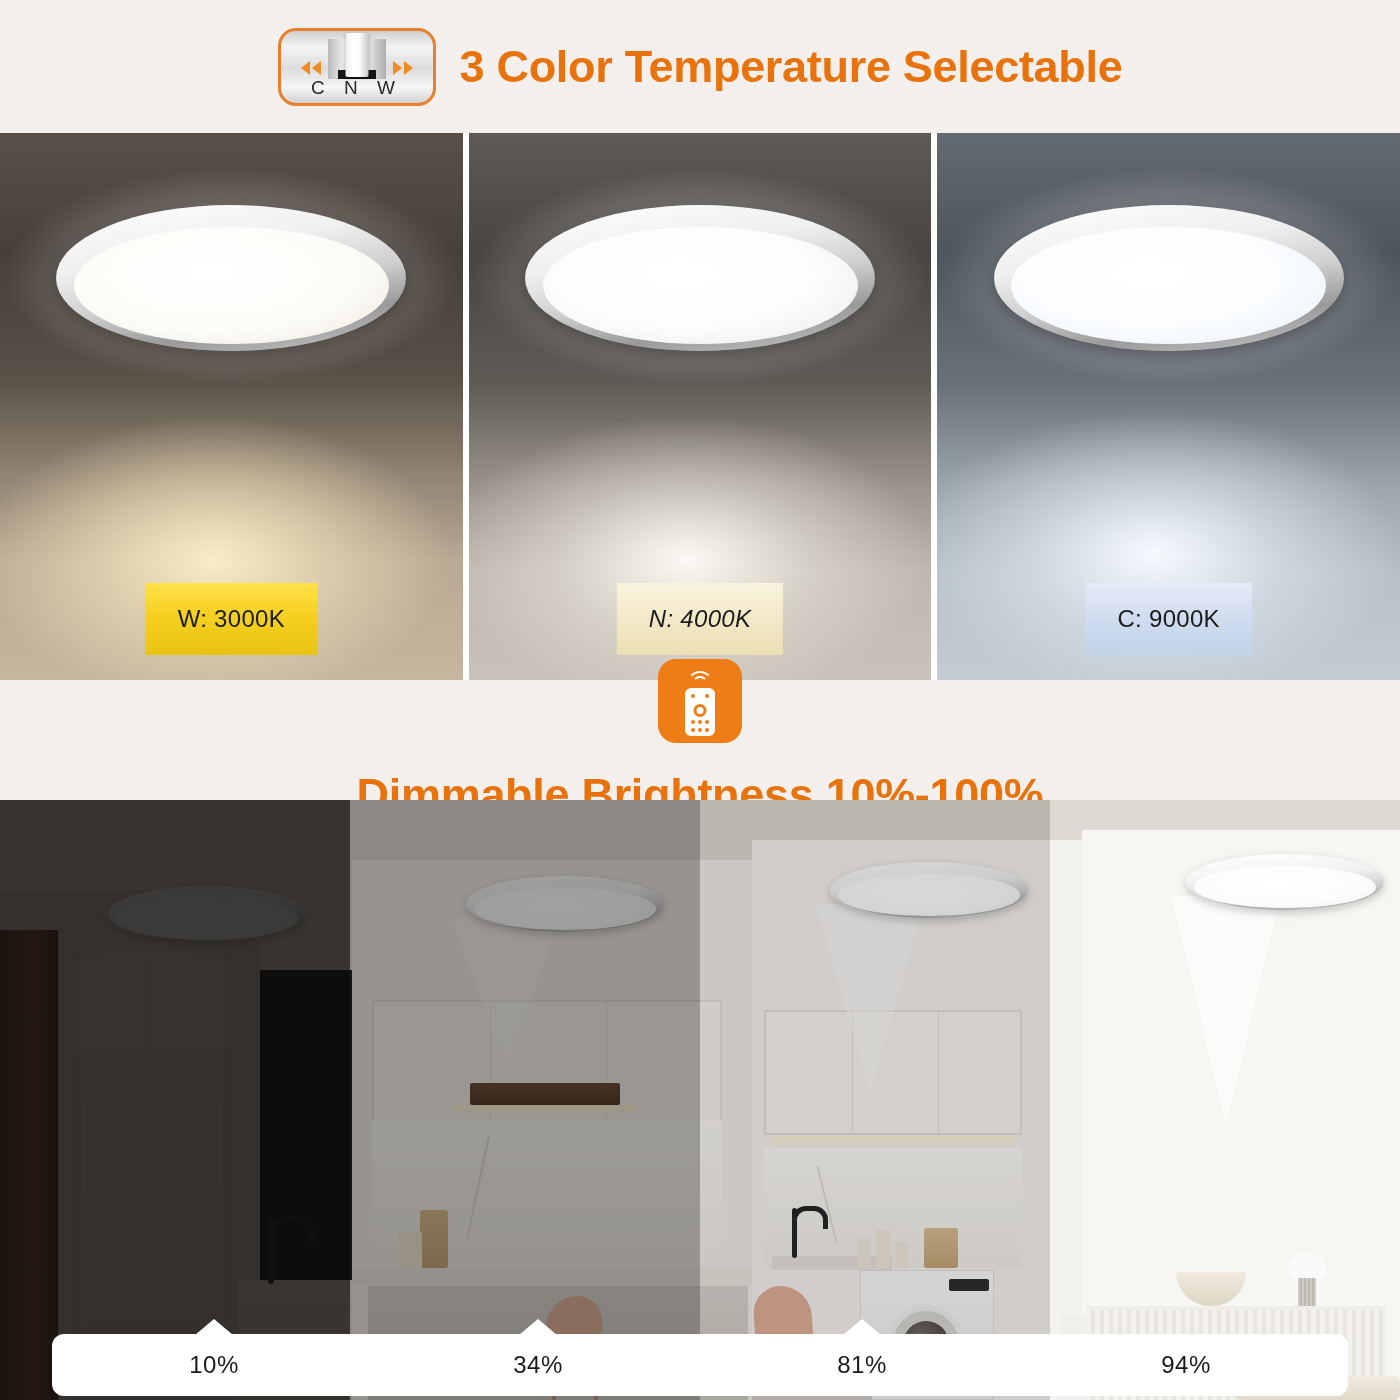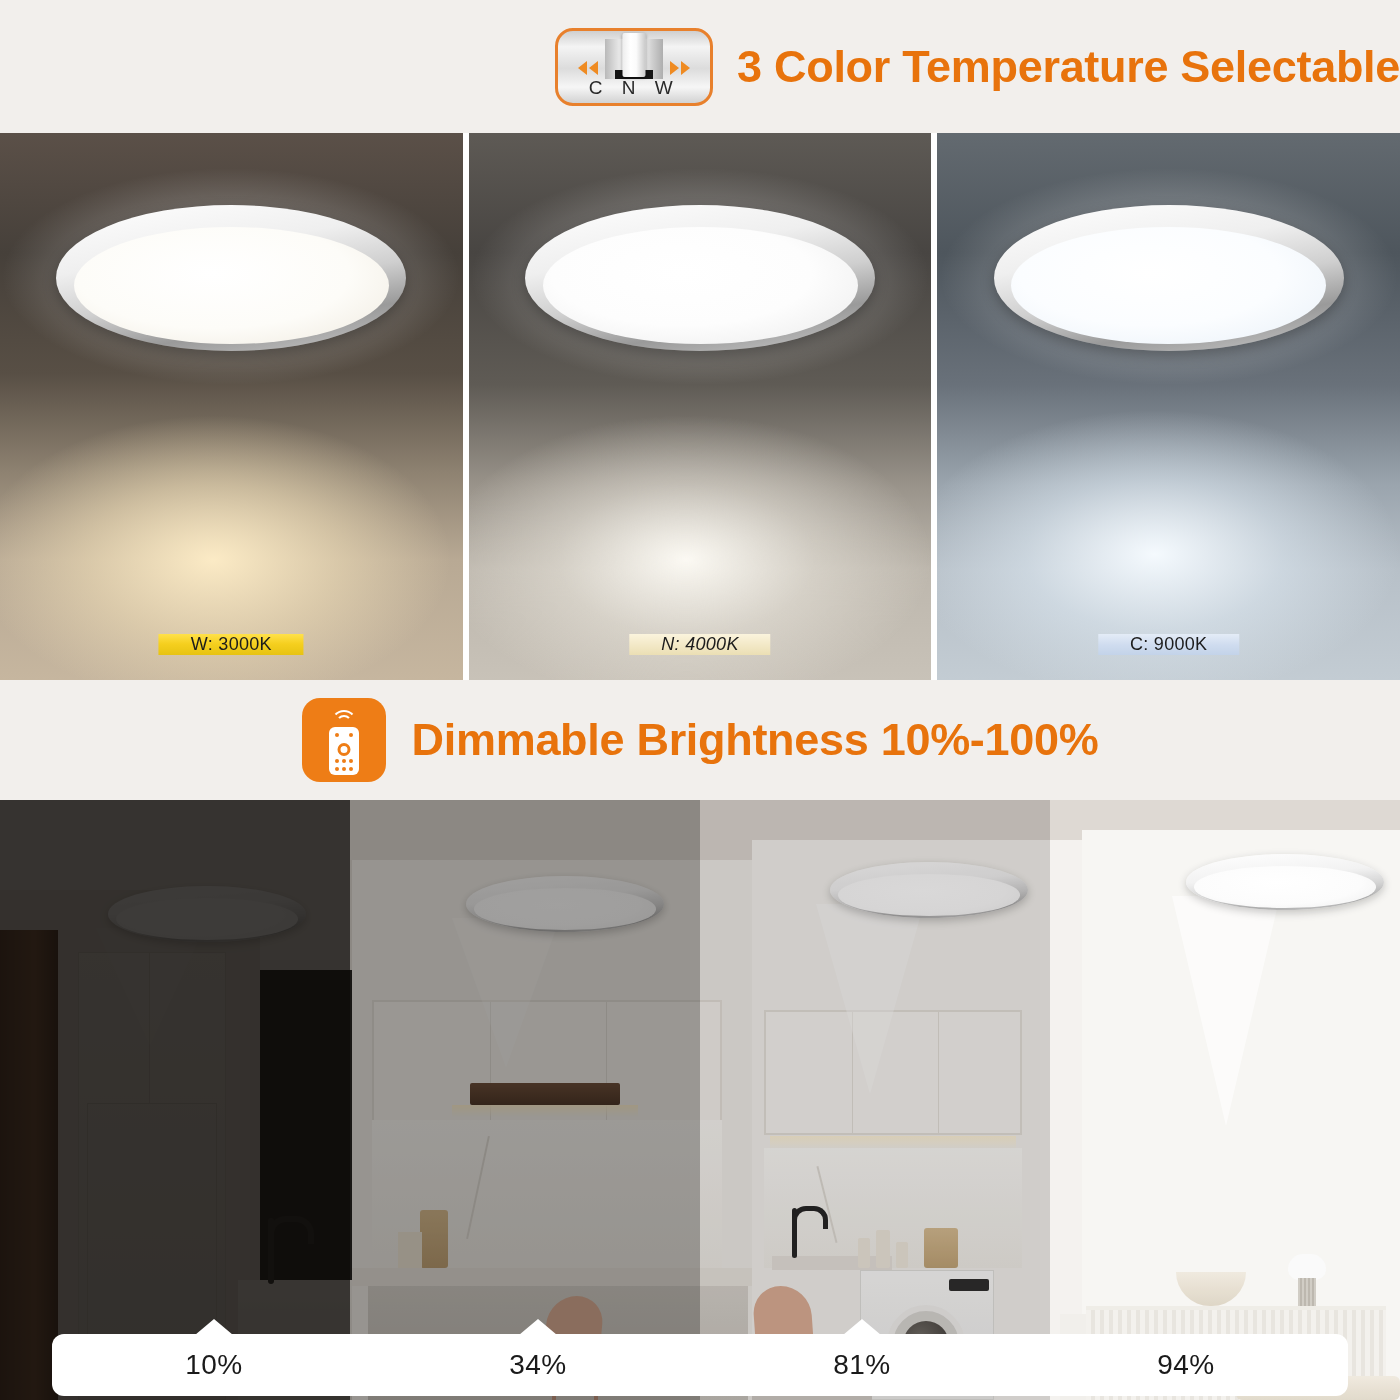--- a/index.html
+++ b/index.html
@@ -7,21 +7,21 @@
     width:1400px; height:1400px;
     font-family:"Liberation Sans", sans-serif;
     background:#f2efec; overflow:hidden; position:relative;
   }
   .page { width:1400px; height:1400px; position:relative; }
 
   
   .header-band {
     position:absolute; left:0; top:0; width:1400px; height:133px;
     background:#f2efec; display:flex; align-items:center;
-    justify-content:flex-end; gap:24px;
+    justify-content:center; gap:24px;
   }
   .cnw-badge {
     width:158px; height:78px; border:3px solid #e8802c; border-radius:18px;
     background:linear-gradient(180deg,#cfcfcf 0%,#f4f4f4 22%,#dcdcdc 52%,#f6f6f6 78%,#d2d2d2 100%);
     position:relative; flex-shrink:0;
   }
   .cnw-switch {
     position:absolute; left:50%; top:8px; transform:translateX(-50%);
     width:58px; height:40px;
     background:linear-gradient(90deg,#b9b9b9 0%,#d8d8d8 16%,#ffffff 38%,#fdfdfd 62%,#d2d2d2 80%,#aeaeae 100%);
@@ -97,32 +97,32 @@
     position:absolute; left:-16%; top:-26%; width:132%; height:150%;
     border-radius:50%; pointer-events:none;
     background:radial-gradient(ellipse at 50% 50%, rgba(255,255,255,.55) 0%, rgba(255,255,255,.20) 44%, rgba(255,255,255,0) 70%);
   }
   .warm .lamp .diff { background:radial-gradient(ellipse at 44% 40%, #ffffff 0%, #fdfcf8 55%, #f3efe6 85%, #e8e2d6 100%); }
   .cool .lamp .diff { background:radial-gradient(ellipse at 44% 40%, #ffffff 0%, #fbfdff 52%, #eef4fa 84%, #e2eaf2 100%); }
 
   
   .cct-badge {
     position:absolute; left:50%; transform:translateX(-50%); bottom:25px;
-    padding:0 32px; font-size:18px; color:#1c1c1c; white-space:nowrap;
+    padding:22px 32px; font-size:24px; color:#1c1c1c; white-space:nowrap;
     letter-spacing:0.3px;
   }
   .cct-badge.b-warm { background:linear-gradient(180deg,#ffe14a 0%,#f5cf1e 48%,#e7c312 100%); }
   .cct-badge.b-neutral { background:linear-gradient(180deg,#fbf4dd 0%,#f3e9c8 50%,#ebdfb4 100%); }
   .cct-badge.b-cool { background:linear-gradient(180deg,#e4ecf7 0%,#cfdcef 52%,#c3d3e9 100%); }
 
   
   .header-band2 {
     position:absolute; left:0; top:680px; width:1400px; height:120px;
     background:#f2efec; display:flex; align-items:center;
-    justify-content:center; gap:26px;
+    justify-content:center; gap:26px;flex-direction:column;
   }
   .remote-badge {
     width:84px; height:84px; border-radius:18px; background:#ee7d16;
     position:relative; flex-shrink:0;
   }
   .rb-body {
     position:absolute; left:50%; transform:translateX(-50%); top:29px;
     width:30px; height:48px; border-radius:6px; background:#fff;
   }
   .rb-dots { position:absolute; inset:0; }
@@ -287,21 +287,21 @@
   .dim-cell:nth-child(3) .veil { background:rgba(28,26,22,.17); }
   .dim-cell:nth-child(4) .veil { background:rgba(255,255,255,.06); }
 
   
   .pct-banner {
     position:absolute; left:52px; top:1334px; width:1296px; height:62px;
     background:#fff; border-radius:12px; display:flex; z-index:6;
   }
   .pct-cell {
     flex:1; display:flex; align-items:center; justify-content:center;
-    font-size:28px; color:#1a1a1a; position:relative; letter-spacing:.5px;
+    font-size:24px; color:#1a1a1a; position:relative; letter-spacing:.5px;
   }
   .notch {
     position:absolute; top:-15px; left:50%; transform:translateX(-50%);
     width:0; height:0; border-left:19px solid transparent;
     border-right:19px solid transparent; border-bottom:16px solid #fff;
   }
   .pct-cell:nth-child(4) .notch { display:none; }
 </style>
 </head>
 <body>

